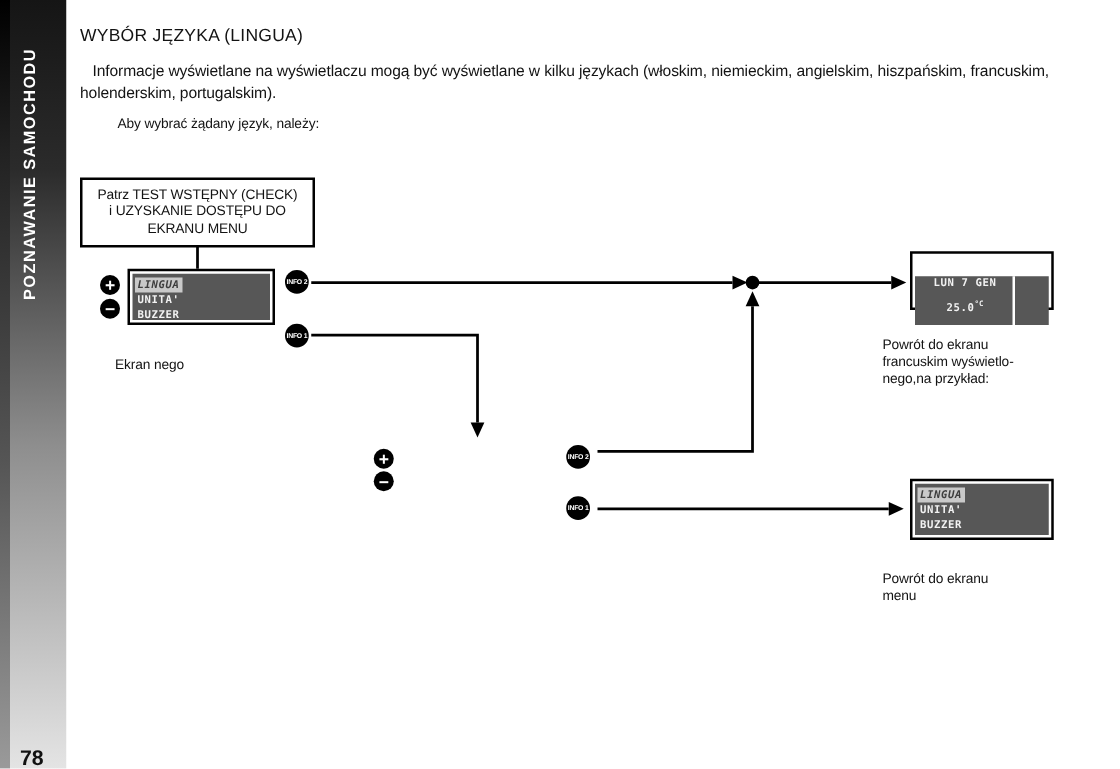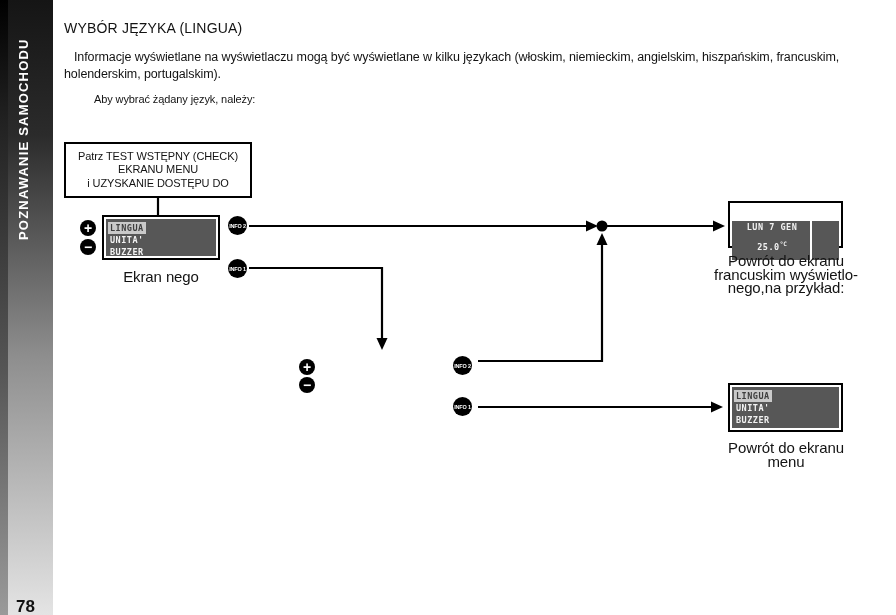--- a/index.html
+++ b/index.html
@@ -21,31 +21,31 @@
   .para .l1{padding-left:10px;}
   .intro{position:absolute;left:74px;top:93px;font-size:11px;letter-spacing:-.1px;margin-left:20px;}
   
   .check-box{position:absolute;left:64px;top:142px;width:184px;height:52px;
         border:2px solid #000;display:flex;flex-direction:column;justify-content:center;
         text-align:center;font-size:11px;line-height:13.5px;letter-spacing:-.1px;}
   .display{position:absolute;border:2px solid #000;background:#fff;padding:2px;box-sizing:border-box;}
   .display .panel{width:100%;height:100%;background:#575757;box-sizing:border-box;
         padding:3px 4px;font-family:"DejaVu Sans Mono",monospace;font-weight:bold;
         font-size:8.5px;line-height:12px;color:#f2f2f2;letter-spacing:.5px;}
-  .display .hl{display:inline-block;background:#c9c9c9;color:#3e3e3e;padding:0 2px;margin-left:-2px;}
+  .display .hl{display:inline-block;background:#c9c9c9;color:#3e3e3e;padding:0 2px;margin-left:-2px;font-style:italic;}
   .d1{left:102px;top:215px;width:118px;height:45px;}
   .d2{left:323px;top:352px;width:119px;height:48px;}
   .d4{left:728px;top:383px;width:115px;height:49px;}
   .d3{left:728px;top:201px;width:115px;height:47px;}
   .d3 .panel{position:relative;padding:0;text-align:center;margin-top:16px;}
   .d3 .divider{position:absolute;right:27px;top:0;bottom:0;width:2px;background:#fff;}
   .d3 .lcd-top{margin-top:6px;margin-right:27px;}
   .d3 .lcd-temp{margin-top:5px;margin-right:27px;}
   .d3 sup{font-size:6px;letter-spacing:0;}
-  .caption{position:absolute;text-align:center;font-size:15px;line-height:13.5px;letter-spacing:-.1px;}
+  .caption{position:absolute;font-size:11px;line-height:13.5px;letter-spacing:-.1px;margin-top:16px;}
   .cap1{left:92px;top:270px;width:138px;}
   .cap3{left:706px;top:254px;width:160px;}
   .cap4{left:706px;top:441px;width:160px;}
   
   .rbtn{position:absolute;background:#000;border-radius:50%;color:#fff;
         display:flex;align-items:center;justify-content:center;}
   .pm{width:16px;height:16px;font-size:14px;font-weight:900;line-height:14px;}
   .info{width:19px;height:19px;font-size:5.5px;font-weight:bold;letter-spacing:-.2px;white-space:nowrap;}
   .flow{position:absolute;left:0;top:0;width:896px;height:615px;pointer-events:none;}
 </style>
@@ -80,22 +80,22 @@
       <polygon points="586,220.5 586,231.5 598,226"></polygon>
       <polygon points="713,220.5 713,231.5 725,226"></polygon>
       <polygon points="376.5,338 387.5,338 382,350"></polygon>
       <polygon points="596.5,245 607.5,245 602,233"></polygon>
       <polygon points="711,401.5 711,412.5 723,407"></polygon>
     </g>
   </svg>
 
   <div class="check-box">
     <div>Patrz TEST WSTĘPNY (CHECK)</div>
+    <div>i UZYSKANIE DOSTĘPU DO</div>
     <div>EKRANU MENU</div>
-    <div>i UZYSKANIE DOSTĘPU DO</div>
   </div>
 
   <div class="rbtn pm" style="left:80px;top:220px;">+</div>
   <div class="rbtn pm" style="left:80px;top:239px;">−</div>
   <div class="display d1">
     <div class="panel">
       <div><span class="hl">LINGUA</span></div>
       <div>UNITA'</div>
       <div>BUZZER</div>
     </div>

